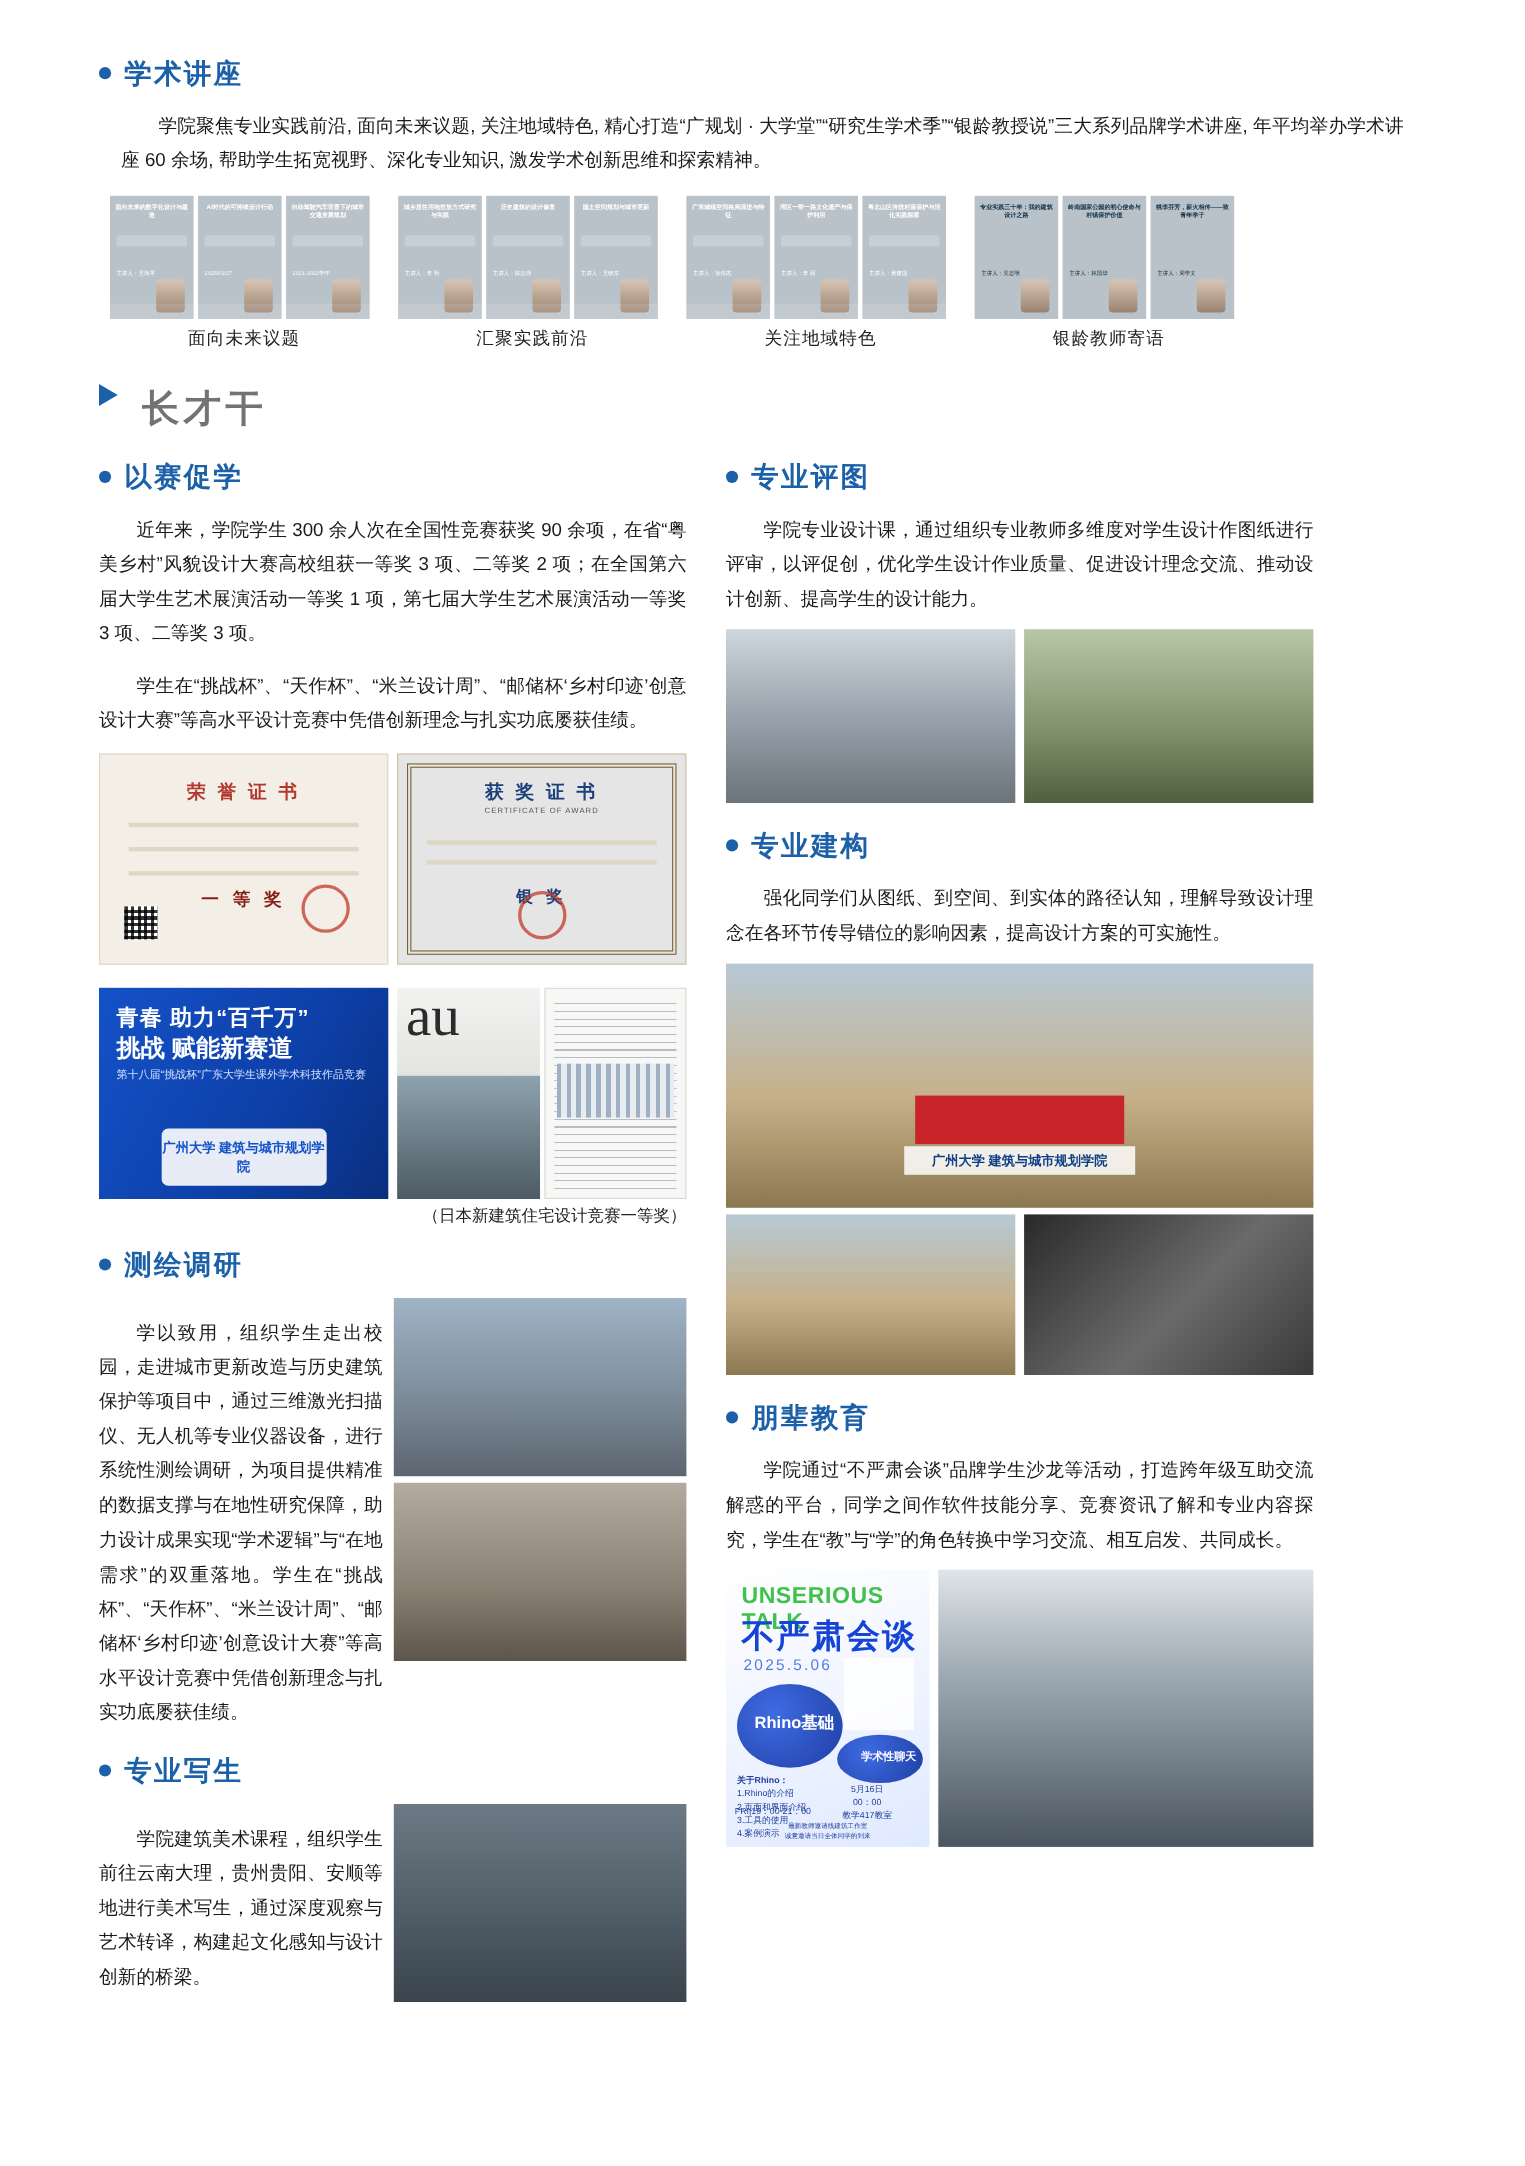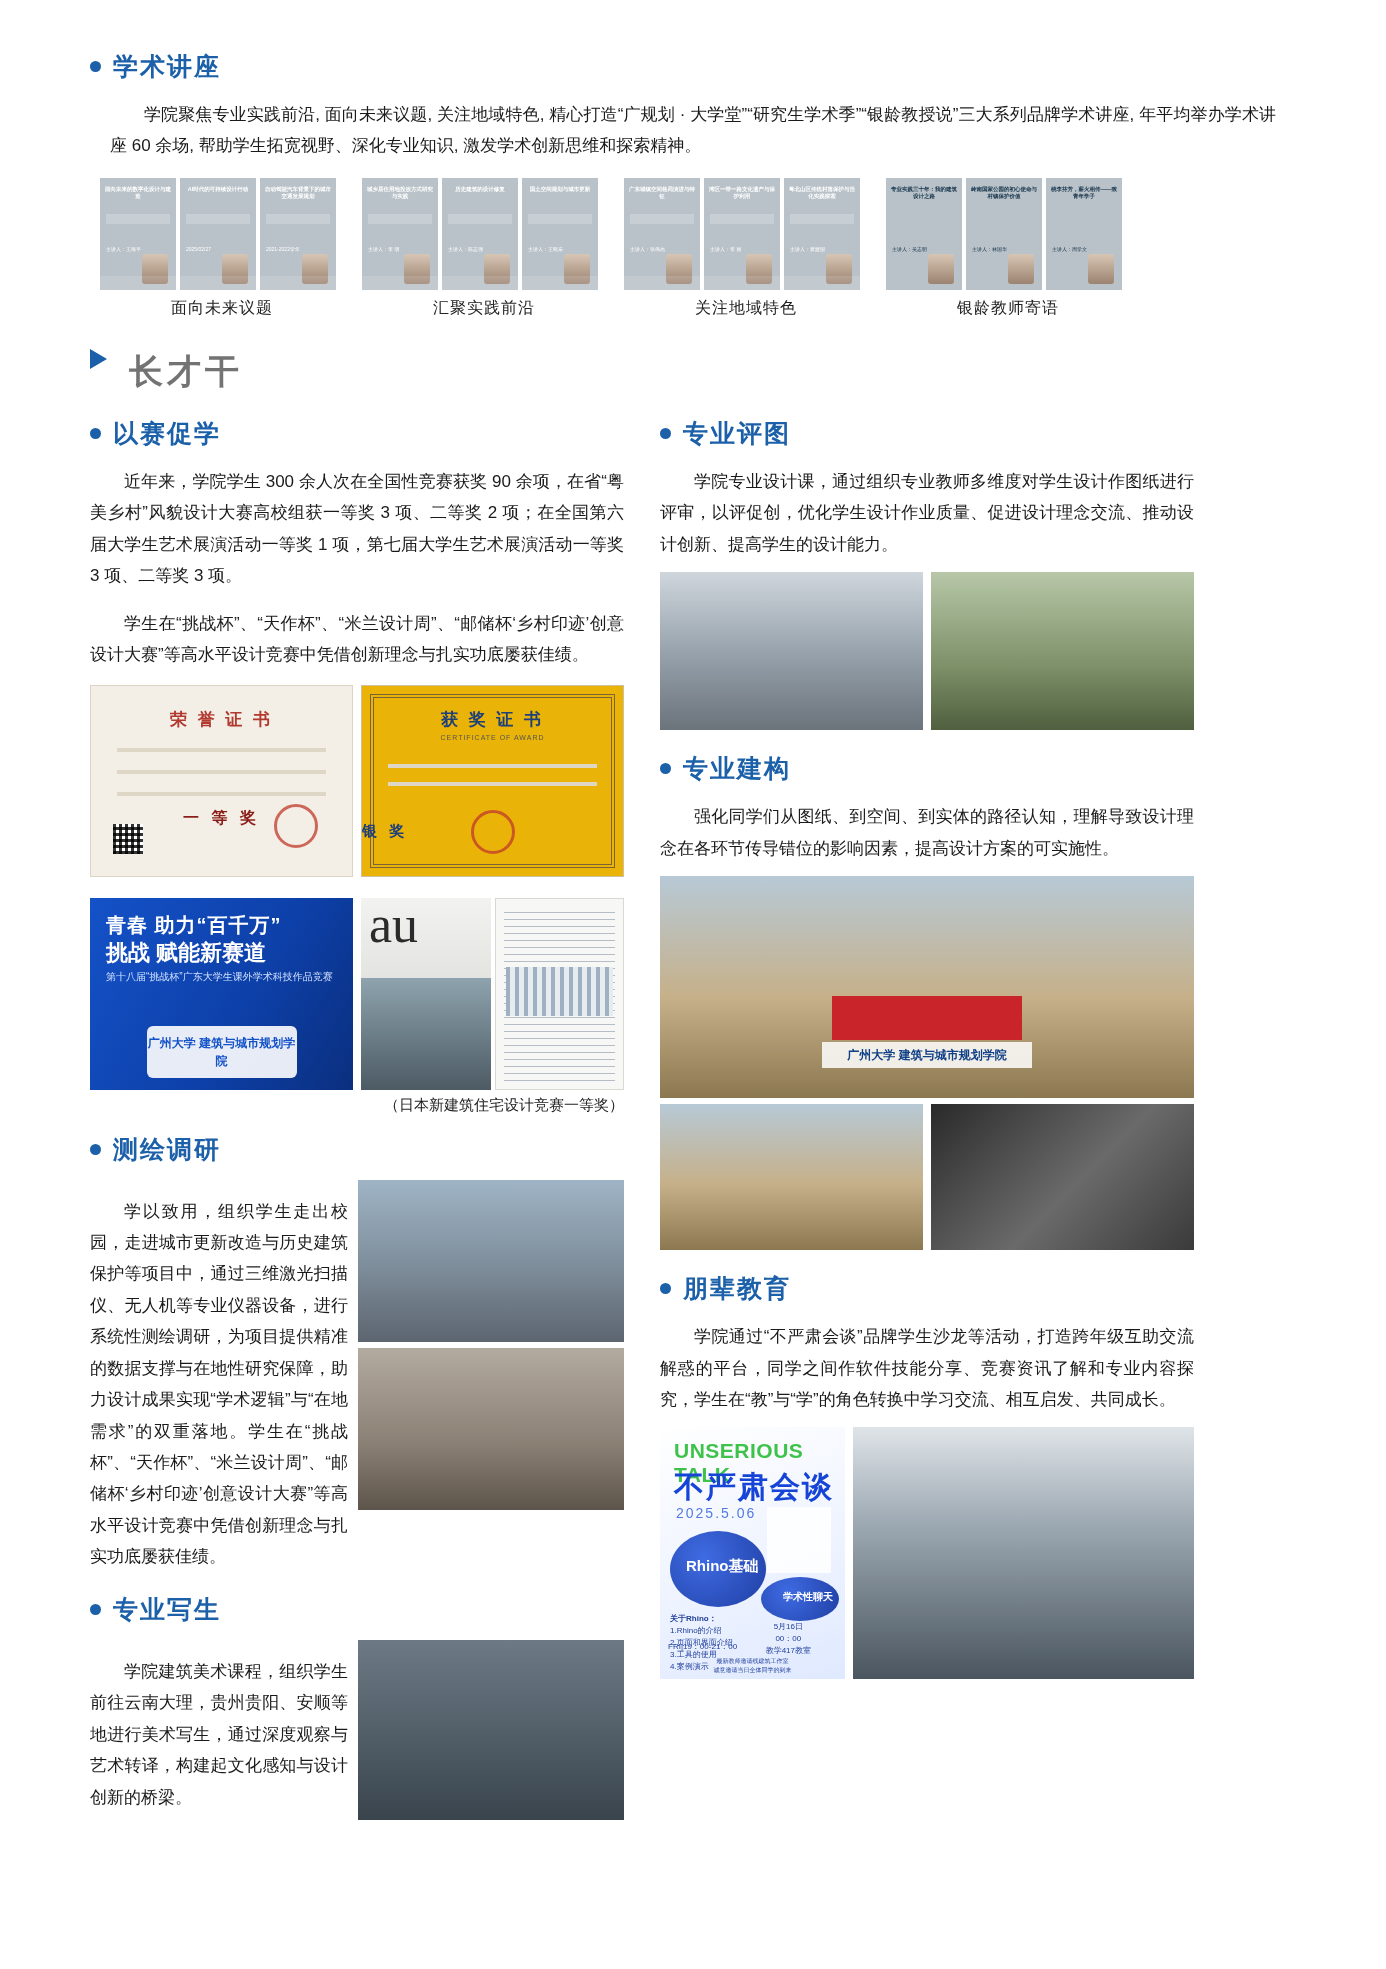--- a/index.html
+++ b/index.html
@@ -130,21 +130,21 @@
     position:absolute; width: 44px; height:44px; border-radius:50%;
     border: 3px solid #c0392b; opacity:.75; right: 34px; bottom: 28px;
   }
   .cert .cqr {
     position:absolute; width: 30px; height: 30px; left: 22px; bottom: 22px;
     background:
       repeating-linear-gradient(90deg,#333 0 3px,#fff 3px 6px),
       repeating-linear-gradient(0deg,#333 0 3px,#fff 3px 6px);
     background-blend-mode: multiply;
   }
-  .cert2 { background:#eab308; border:1px solid #cdbfa0; }
+  .cert2 { background:#e5e5e5; border:1px solid #cdbfa0; }
   .cert2 .ctitle { color:#1d3f7a; }
   .cert2 .frame {
     position:absolute; inset: 8px; border: 4px double #7b6334;
   }
   .photo-urban {
     background: linear-gradient(180deg,#9fb4c6 0%, #7d8c99 55%, #5c6570 100%);
   }
   .photo-bamboo {
     background: linear-gradient(180deg,#b7c9d6 0%, #c6b089 55%, #8c7850 100%);
   }
@@ -395,21 +395,21 @@
           <div style="position:absolute;left:0;right:0;top:122px;text-align:center;color:#8a1d17;font-size:16px;font-weight:700;letter-spacing:4px">一 等 奖</div>
           <div class="cqr"></div>
           <div class="cseal"></div>
         </div>
         <div class="ph cert cert2" style="width:263px;height:192px">
           <div class="frame"></div>
           <div class="ctitle">获 奖 证 书</div>
           <div style="position:absolute;left:0;right:0;top:48px;text-align:center;color:#555;font-size:7px;letter-spacing:1px">CERTIFICATE OF AWARD</div>
           <div class="cline" style="top:78px"></div>
           <div class="cline" style="top:96px"></div>
-          <div style="position:absolute;left:0;right:0;top:136px;color:#1d3f7a;font-size:15px;font-weight:700;letter-spacing:4px">银 奖</div>
+          <div style="position:absolute;left:0;right:0;top:120px;text-align:center;color:#1d3f7a;font-size:15px;font-weight:700;letter-spacing:4px">银 奖</div>
           <div class="cseal" style="right:auto;left:50%;transform:translateX(-50%);bottom:22px"></div>
         </div>
       </div>
 
       <div class="row2" style="margin-top:21px">
         <div class="ph banner-blue" style="width:263px;height:192px">
           <div class="bt1">青春 助力“百千万”</div>
           <div class="bt2">挑战 赋能新赛道</div>
           <div class="bt3">第十八届“挑战杯”广东大学生课外学术科技作品竞赛</div>
           <div class="seal">广州大学

